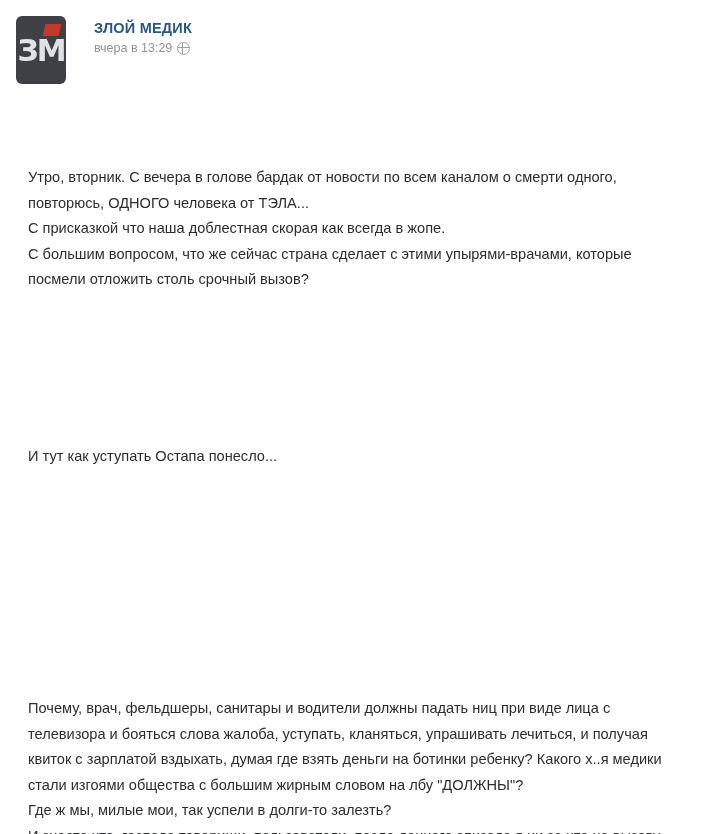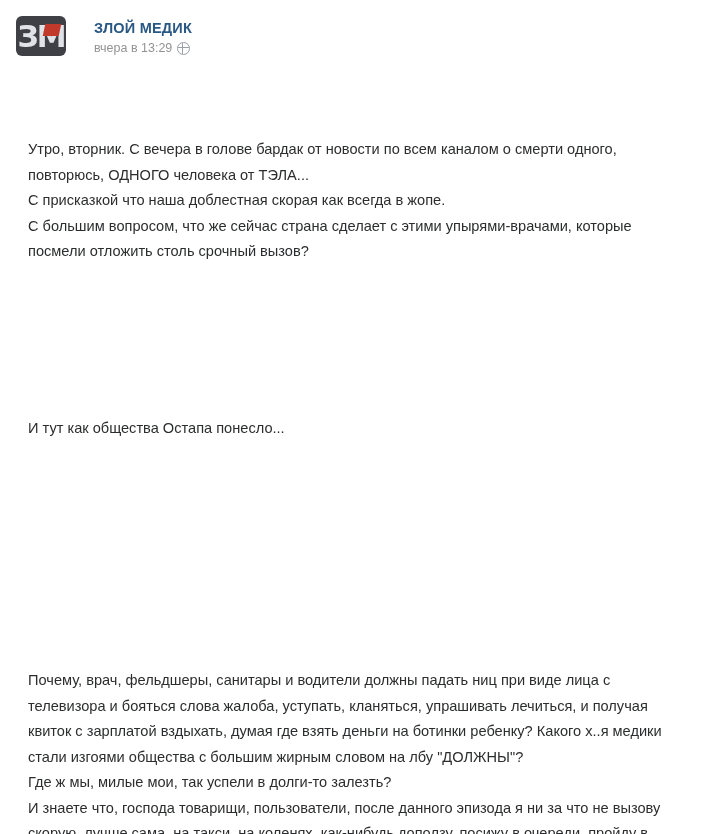--- a/index.html
+++ b/index.html
@@ -19,21 +19,21 @@
     background: #ffffff;
     box-sizing: border-box;
   }
   .post-header {
     display: flex;
     align-items: flex-start;
     padding: 16px 16px 4px 16px;
   }
   .avatar {
     width: 50px;
-    height: 40px;
+    height: 68px;
     border-radius: 6px;
     background: #3f3f46;
     flex: 0 0 auto;
     position: relative;
     overflow: hidden;
   }
   .avatar .glyph {
     position: absolute;
     left: 0; top: 0; right: 0; bottom: 0;
     color: #dfe3e8;
@@ -129,21 +129,21 @@
         <span class="globe-icon"></span>
       </div>
     </div>
   </div>
 
   <div class="post-body">
     <p>Утро, вторник. С вечера в голове бардак от новости по всем каналом о смерти одного, повторюсь, ОДНОГО человека от ТЭЛА...
 С присказкой что наша доблестная скорая как всегда в жопе.
 С большим вопросом, что же сейчас страна сделает с этими упырями-врачами, которые посмели отложить столь срочный вызов?</p>
     <div class="para-gap"></div>
-    <p>И тут как общества Остапа понесло...</p>
+    <p>И тут как уступать Остапа понесло...</p>
     <div class="para-gap"></div>
     <div class="para-gap"></div>
     <p>Почему, врач, фельдшеры, санитары и водители должны падать ниц при виде лица с телевизора и бояться слова жалоба, уступать, кланяться, упрашивать лечиться, и получая квиток с зарплатой вздыхать, думая где взять деньги на ботинки ребенку? Какого х..я медики стали изгоями общества с большим жирным словом на лбу "ДОЛЖНЫ"?
 Где ж мы, милые мои, так успели в долги-то залезть?
 И знаете что, господа товарищи, пользователи, после данного эпизода я ни за что не вызову скорую, лучше сама, на такси, на коленях, как-нибудь доползу, посижу в очереди, пройду в кабинет. И покланяюсь врачу в ноги, за то что он при таком отношении все равно меня дуру лечит, что не смотря на все мои закидоны, и тараканов, выхаживает, что, что бы не случилась сделают все и даже больше что бы спасти, на ноги поставить и отправить домой, чтоб больше не встречаться!</p>
   </div>
 
 </div>
 
 </body></html>

